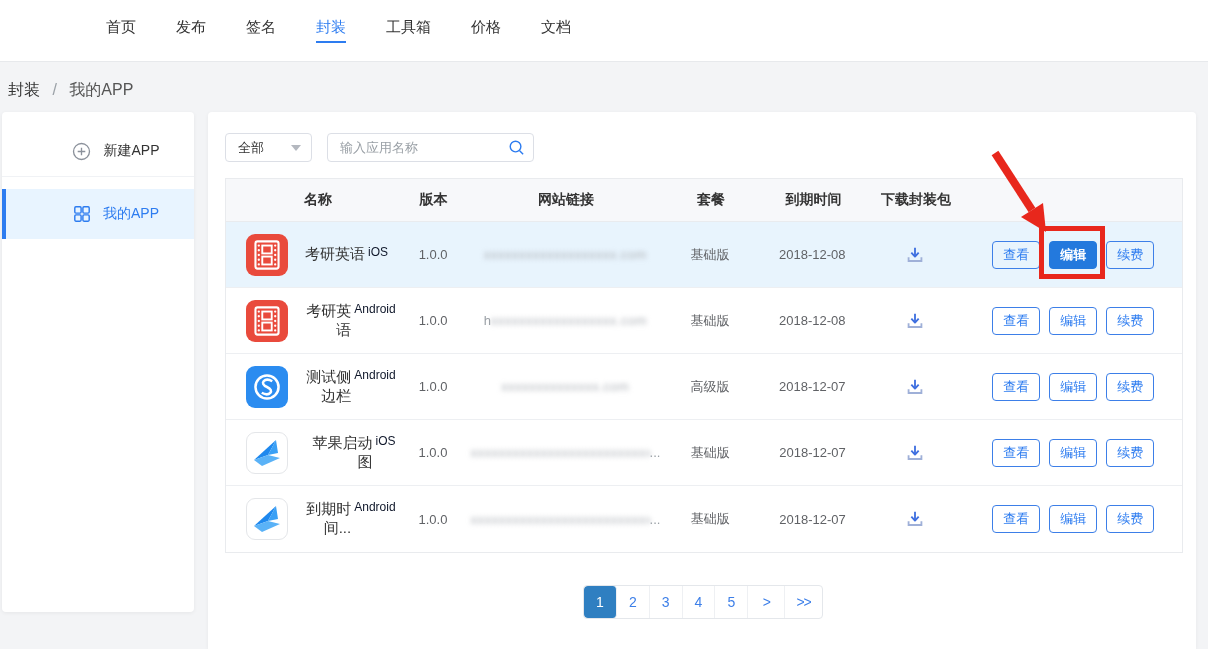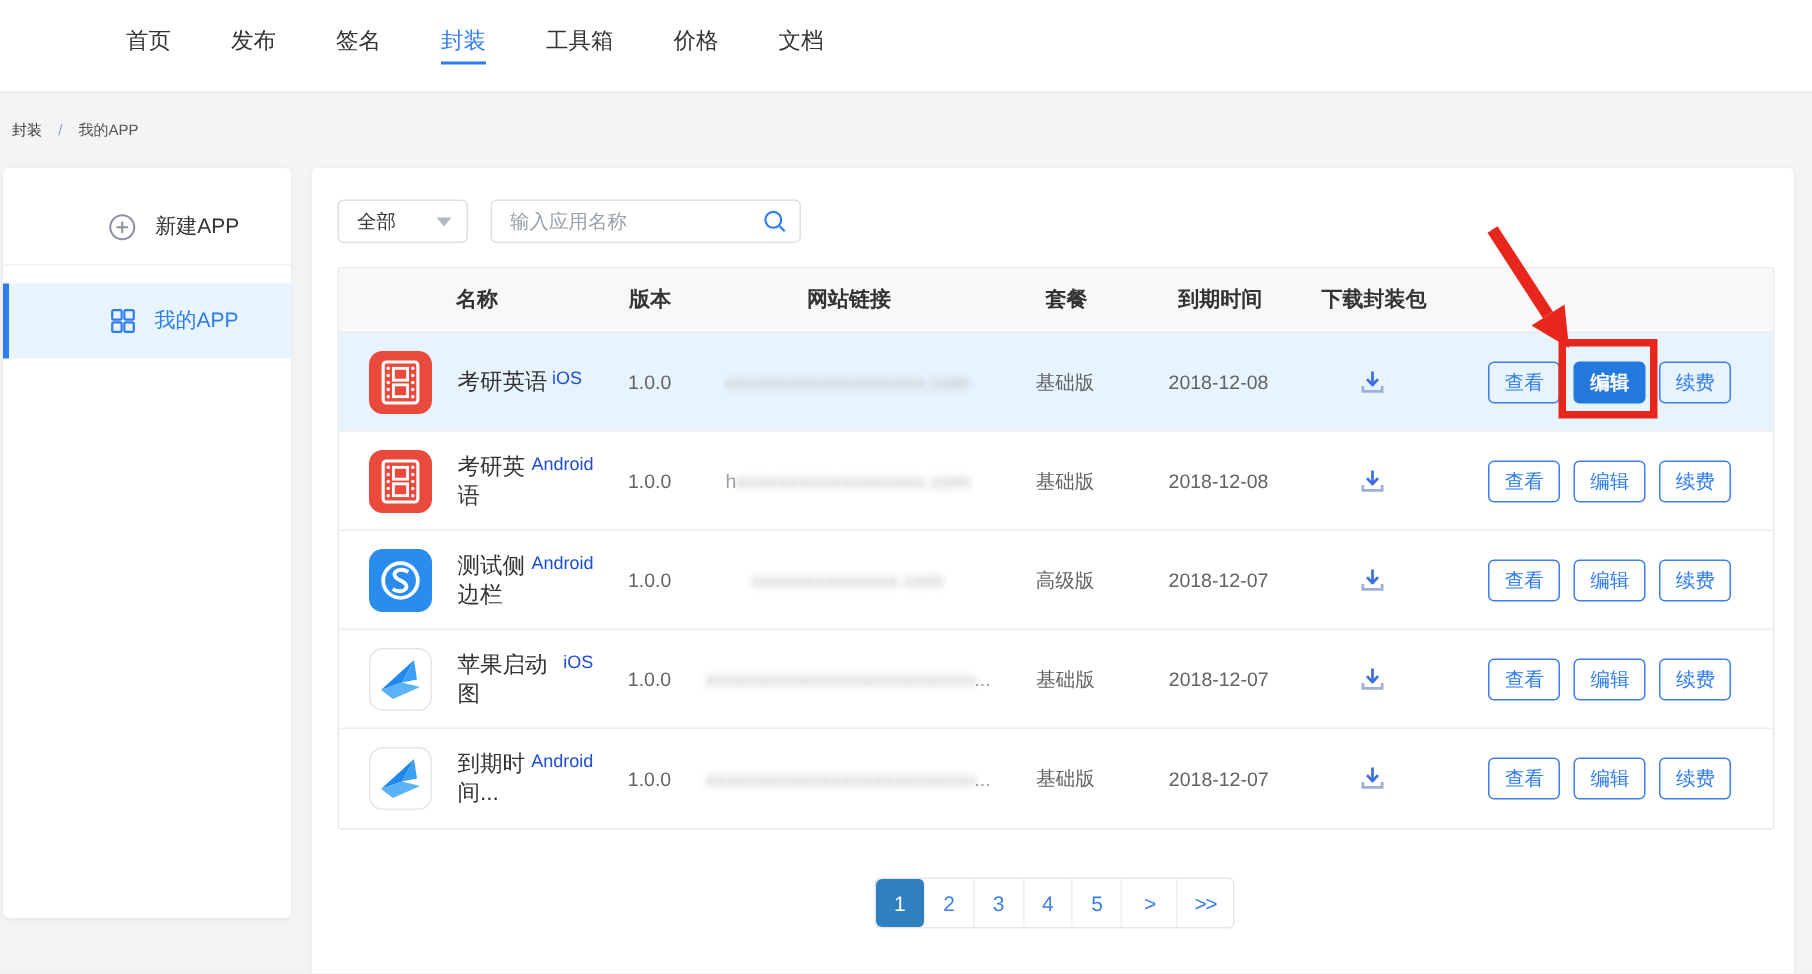--- a/index.html
+++ b/index.html
@@ -1,27 +1,27 @@
 <!DOCTYPE html>
 <html><head>
 <meta charset="utf-8">
 <style>
   * { margin:0; padding:0; box-sizing:border-box; }
   html,body { background:#e9ebee; }
   body { font-family:"Liberation Sans","DejaVu Sans",sans-serif; }
   .screen { position:relative; width:1208px; height:649px; background:#f3f4f6; overflow:hidden; }
 
   
-  .topnav { position:absolute; left:0; top:0; width:1208px; height:62px; background:#fff; border-bottom:1px solid #e7e9ec; display:flex; align-items:center; padding-left:84px; }
+  .topnav { position:absolute; left:0; top:0; width:1208px; height:62px; background:#fff; border-bottom:1px solid #e7e9ec; display:flex; align-items:center; padding-left:106px; }
   .nav-items { display:flex; gap:40px; align-items:center; }
   .nav-item { font-size:15px; color:#333; cursor:pointer; padding-bottom:4px; border-bottom:2px solid transparent; }
   .nav-item.active { color:#2d7cf0; border-bottom-color:#2d7cf0; }
 
   
-  .breadcrumb { position:absolute; left:8px; top:80px; font-size:10px; color:#333; }
+  .breadcrumb { position:absolute; left:8px; top:80px; font-size:16px; color:#333; }
   .breadcrumb .sep { color:#9aa0a6; margin:0 8px; }
   .breadcrumb .crumb-current { color:#555; }
 
   
   .sidebar { position:absolute; left:2px; top:112px; width:192px; height:500px; background:#fff; border-radius:4px; box-shadow:0 1px 4px rgba(0,0,0,.06); padding-top:14px; }
   .side-item { position:relative; height:50px; display:flex; align-items:center; padding-left:36px; gap:12px; font-size:14px; color:#333; cursor:pointer;justify-content:center; }
   .side-item.first { border-bottom:1px solid #f0f2f5; margin-bottom:12px; height:51px; }
   .side-item.active { background:#e8f4ff; color:#2d7cf0; }
   .side-item.active::before { content:""; position:absolute; left:0; top:0; width:4px; height:100%; background:#2d7cf0; }
   .side-item svg { flex:0 0 auto; }
@@ -37,35 +37,35 @@
   .search .mag { position:absolute; right:8px; top:5px; cursor:pointer; }
 
   
   .table { width:958px; border:1px solid #e9ebee; }
   .trow { display:flex; align-items:center; }
   .thead { height:43px; background:#f7f8fa; border-bottom:1px solid #e9ebee; font-size:14px; color:#333; font-weight:bold; }
   .tbody-row { height:66px; border-bottom:1px solid #edeff2; font-size:13px; color:#606266; background:#fff; }
   .tbody-row:last-child { border-bottom:none; }
   .tbody-row.highlight { background:#e8f4fd; }
   .col { display:flex; align-items:center; justify-content:center; text-align:center; }
-  .col-name { width:170px; justify-content:flex-start; text-align:left; padding-left:20px; }
+  .col-name { width:170px; justify-content:flex-start; text-align:right; padding-left:20px; }
   .thead .col-name { padding-left:78px; }
   .col-version { width:75px; }
   .col-url { width:190px; }
   .col-plan { width:100px; }
   .col-expire { width:105px; }
   .col-download { width:100px;text-align:center; }
   .col-actions { width:218px; gap:9px; }
   .app-icon { width:42px; height:42px; border-radius:9px; display:flex; align-items:center; justify-content:center; margin-right:17px; flex:0 0 auto; }
   .app-icon.film { background:#e94a3c; }
   .app-icon.slogo { background:#2b8cf0; }
   .app-icon.bird { background:#fff; border:1px solid #e4e6e9; }
   .name-wrap { display:flex; gap:3px; }
   .app-name { font-size:15px; color:#333; }
-  .app-platform { font-size:12px; color:#1d4ed8; }
+  .app-platform { font-size:12px; color:#0f172a; }
   .url-prefix,.url-suffix { color:#9aa0a6; }
   .url-blur { color:#aeb2b8; filter:blur(2.5px); letter-spacing:.5px; white-space:nowrap; max-width:180px; overflow:hidden; }
   .dl-btn { cursor:pointer; display:flex; }
   .act-btn { min-width:46px; height:28px; border:1px solid #3d7fe8; border-radius:4px; background:transparent; color:#2d7cf0; font-size:13px; cursor:pointer; font-family:inherit; padding:0 10px; }
   .act-btn.filled { background:#2379dd; border-color:#2379dd; color:#fff; font-weight:bold; }
 
   
   .pagination { display:flex; margin:32px 0 0 358px; width:240px; border:1px solid #e4e7eb; border-radius:4px; background:#fff; overflow:hidden; }
   .page-btn { width:33px; height:32px; display:flex; align-items:center; justify-content:center; font-size:14px; color:#3d7fe8; cursor:pointer; border-right:1px solid #eef0f3; }
   .page-btn:last-child { border-right:none; }

